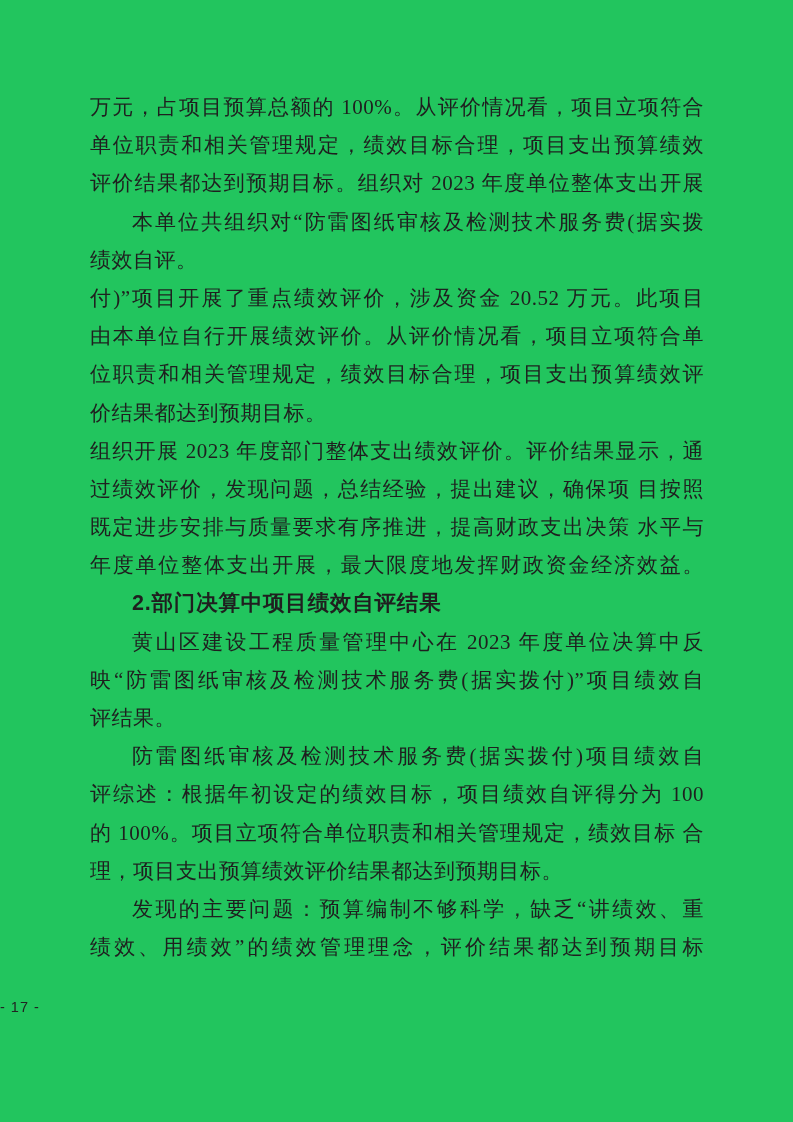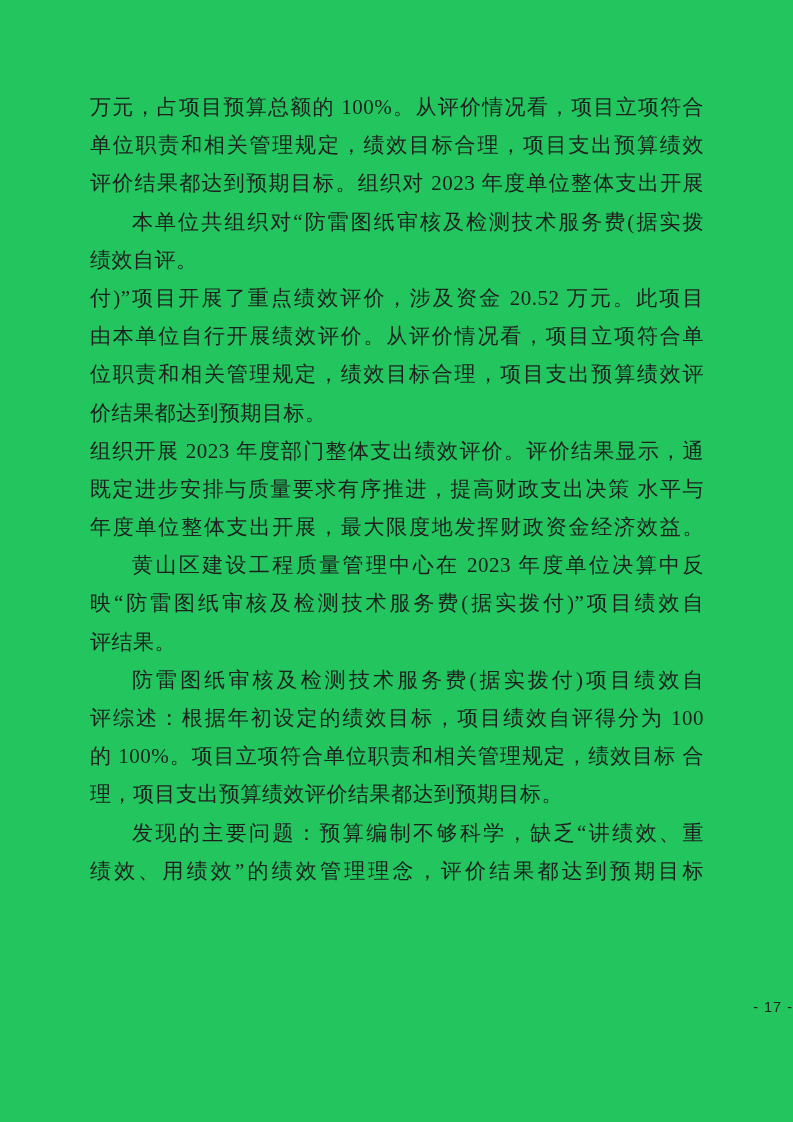--- a/index.html
+++ b/index.html
@@ -45,21 +45,21 @@
     font-size: 21.5px;
     text-align: left;
     text-align-last: left;
     letter-spacing: 0.8px;
   }
   .footer {
     position: absolute;
     left: 0;
     top: 999px;
     width: 100%;
-    text-align: right;
+    text-align: left;
     font-size: 14.5px;
     font-family: "Liberation Sans", sans-serif;
     color: #222222;
     letter-spacing: 1px;
   }
 </style>
 </head>
 <body>
 
 <div class="page">
@@ -67,22 +67,24 @@
       <div class="line">万元，占项目预算总额的 100%。从评价情况看，项目立项符合</div>
       <div class="line">单位职责和相关管理规定，绩效目标合理，项目支出预算绩效</div>
       <div class="line">评价结果都达到预期目标。组织对 2023 年度单位整体支出开展</div>
       <div class="line indent">本单位共组织对“防雷图纸审核及检测技术服务费(据实拨</div>
       <div class="line last">绩效自评。</div>
       <div class="line">付)”项目开展了重点绩效评价，涉及资金 20.52 万元。此项目</div>
       <div class="line">由本单位自行开展绩效评价。从评价情况看，项目立项符合单</div>
       <div class="line">位职责和相关管理规定，绩效目标合理，项目支出预算绩效评</div>
       <div class="line last">价结果都达到预期目标。</div>
       <div class="line">组织开展 2023 年度部门整体支出绩效评价。评价结果显示，通</div>
+      <div class="line">过绩效评价，发现问题，总结经验，提出建议，确保项 目按照</div>
       <div class="line">既定进步安排与质量要求有序推进，提高财政支出决策 水平与</div>
       <div class="line">年度单位整体支出开展，最大限度地发挥财政资金经济效益。</div>
+      <div class="line heading indent last">2.部门决算中项目绩效自评结果</div>
       <div class="line indent">黄山区建设工程质量管理中心在 2023 年度单位决算中反</div>
       <div class="line">映“防雷图纸审核及检测技术服务费(据实拨付)”项目绩效自</div>
       <div class="line last">评结果。</div>
       <div class="line indent">防雷图纸审核及检测技术服务费(据实拨付)项目绩效自</div>
       <div class="line">评综述：根据年初设定的绩效目标，项目绩效自评得分为 100</div>
       <div class="line">的 100%。项目立项符合单位职责和相关管理规定，绩效目标  合</div>
       <div class="line last">理，项目支出预算绩效评价结果都达到预期目标。</div>
       <div class="line indent">发现的主要问题：预算编制不够科学，缺乏“讲绩效、重</div>
       <div class="line">绩效、用绩效”的绩效管理理念，评价结果都达到预期目标</div>
     </div>

